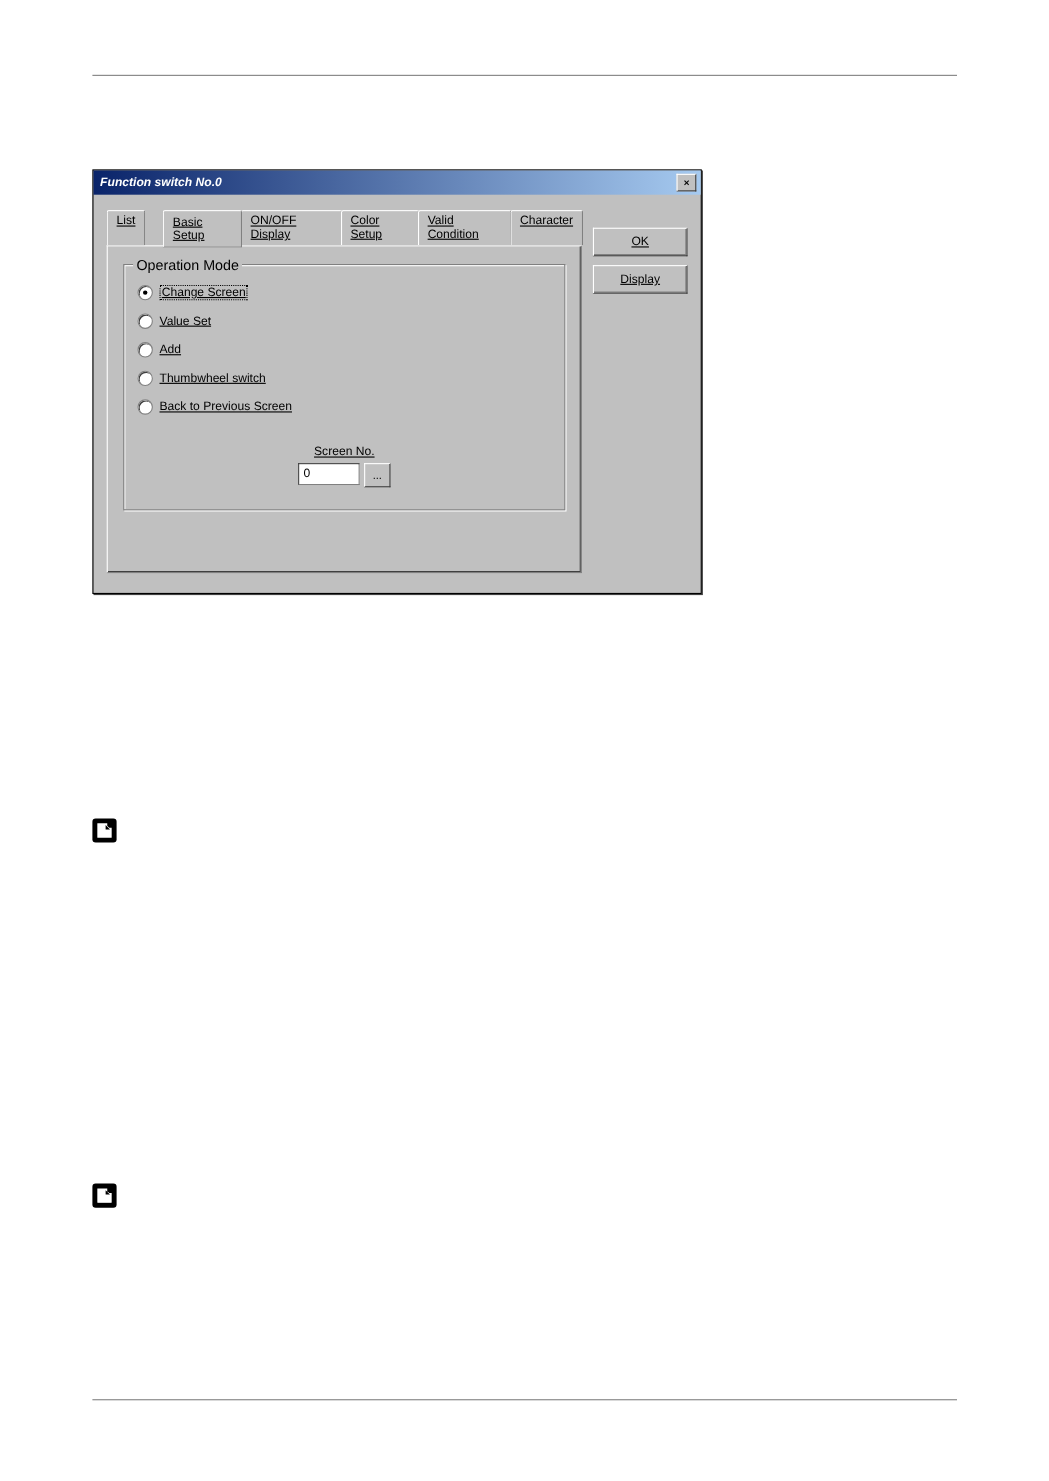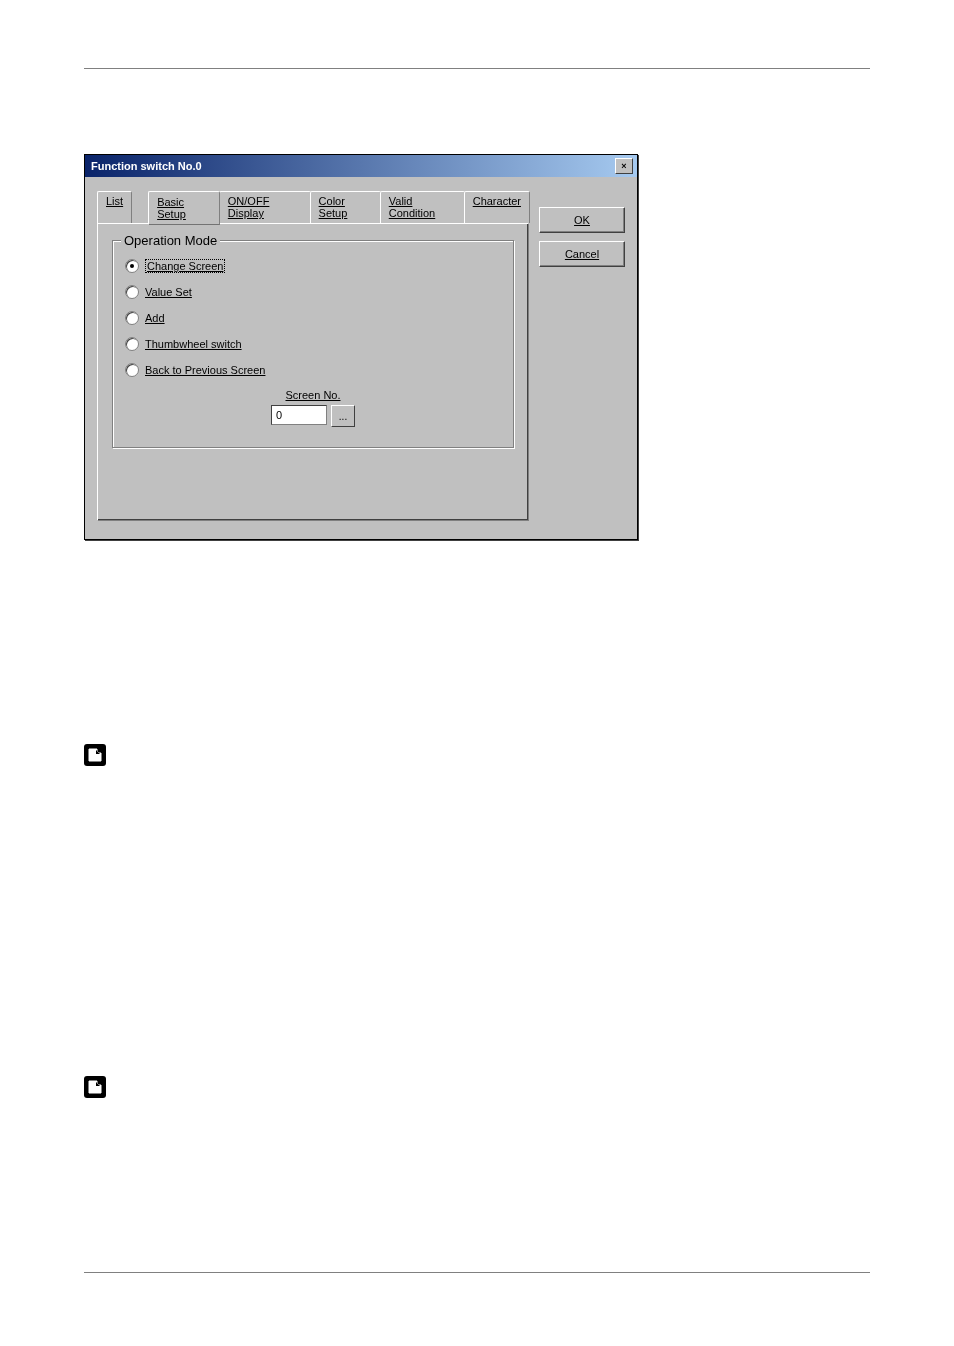--- a/index.html
+++ b/index.html
@@ -40,20 +40,21 @@
     .titlebar {
       background: linear-gradient(to right, #0a246a, #a6caf0);
       color: #fff;
       font-weight: bold;
       font-size: 11px;
       padding: 2px 4px;
       display: flex;
       align-items: center;
       justify-content: space-between;
       height: 18px;
+      font-style: italic;
     }
     .titlebar-text {
       padding-left: 2px;
     }
     .close-box {
       width: 16px;
       height: 14px;
       background: #c0c0c0;
       border: 1px solid #fff;
       border-right-color: #404040;
@@ -159,21 +160,21 @@
       height: 4px;
       border-radius: 50%;
       background: #000;
     }
     .radio-label.focusbox {
       border: 1px dotted #000;
       padding: 0 1px;
     }
     .screen-no-row {
       text-align: center;
-      margin-top: 12px;
+      margin-top: 28px;
     }
     .screen-no-label {
       font-size: 11px;
       color: #000;
       margin-bottom: 4px;
     }
     .screen-input-wrap {
       display: inline-flex;
       align-items: stretch;
     }
@@ -286,21 +287,21 @@
             <div class="screen-input-wrap">
               <input class="screen-input" value="0" style="">
               <div class="browse-btn">...</div>
             </div>
           </div>
         </div>
       </div>
     </div>
     <div class="right-area">
       <div class="btn">OK</div>
-      <div class="btn">Cancel</div>
+      <div class="btn">Display</div>
     </div>
   </div>
 </div>
 
 <div class="note-icon" style="left:84px; top:744px;">
   <svg width="16" height="16" viewBox="0 0 16 16">
       <path d="M2 2 L10 2 L10 6 L14 6 L14 14 L2 14 Z M9 3 L13 7" fill="#fff" stroke="#fff" stroke-width="1"></path>
       <path d="M3 3 L9 3 L9 7 L13 7 L13 13 L3 13 Z" fill="#fff"></path>
       <path d="M9 3 L13 7 L9 7 Z" fill="#000"></path>
     </svg>

